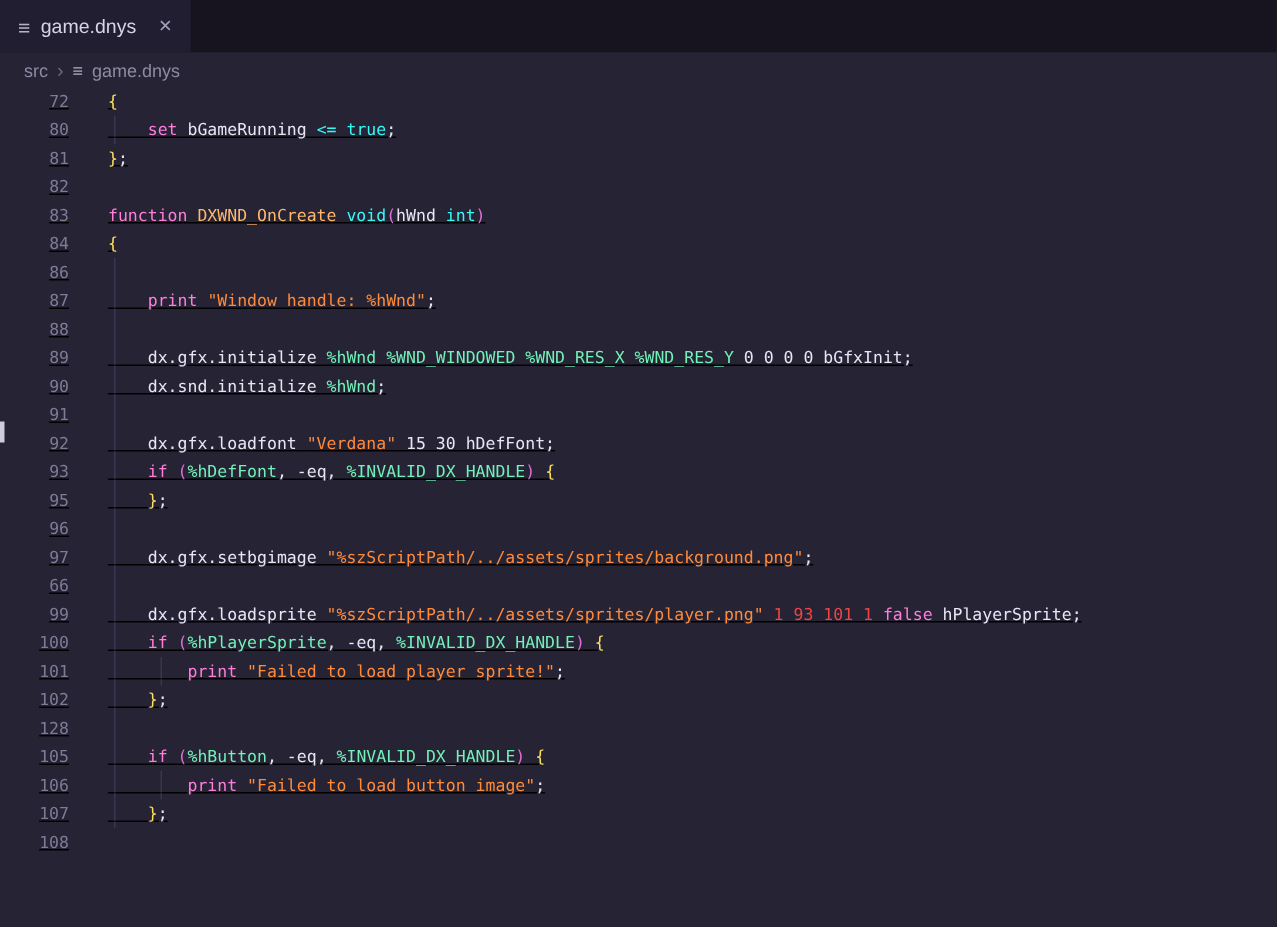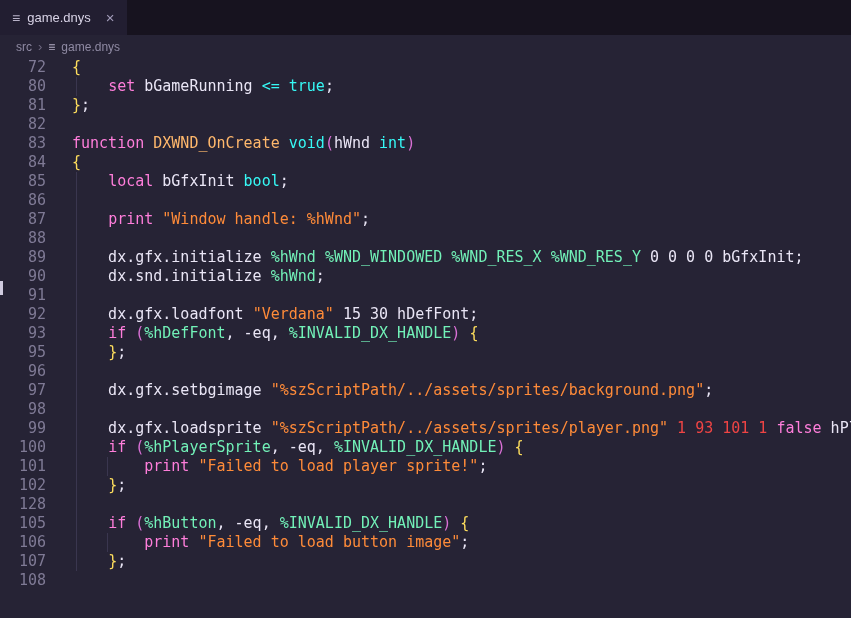--- a/index.html
+++ b/index.html
@@ -26,21 +26,22 @@
     padding-left:16px; background:#262335;
     font-family:"Liberation Sans", sans-serif; font-size:12px; color:#8f8aa3;
   }
   .crumbs .chev { color:#6e6980; font-size:13px; }
   .crumbs .ficon { font-size:12px; color:#b3adc4; }
 
   
   .editor { position:relative; background:#262335; }
   .row {
     position:relative; display:flex; height:19px; line-height:19px;
-    font-size:15px;
+    font-size:11px;
+    text-decoration:underline;
   }
   .lnum {
     flex:0 0 46px; text-align:right; color:#7f7a95; user-select:none;
     white-space:pre;
   }
   .code { padding-left:26px; white-space:pre; }
   .guide {
     position:absolute; top:0; bottom:0; width:1px;
     background:rgba(131,124,173,0.22);
   }
@@ -91,25 +92,20 @@
         <div class="row">
           <span class="lnum">83</span>
           <span class="code"><span style="color: rgb(255, 126, 219);">function</span><span style="color: rgb(233, 229, 245);"> </span><span style="color: rgb(255, 184, 108);">DXWND_OnCreate</span><span style="color: rgb(233, 229, 245);"> </span><span style="color: rgb(54, 249, 246);">void</span><span style="color: rgb(218, 112, 214);">(</span><span style="color: rgb(233, 229, 245);">hWnd </span><span style="color: rgb(54, 249, 246);">int</span><span style="color: rgb(218, 112, 214);">)</span></span>
         </div>
         <div class="row">
           <span class="lnum">84</span>
           <span class="code"><span style="color: rgb(254, 222, 93);">{</span></span>
         </div>
         <div class="row">
           <span class="guide" style="left: 76px;"></span>
-          <span class="lnum">85</span>
-          <span class="code"><span style="color: rgb(233, 229, 245);">    </span><span style="color: rgb(255, 126, 219);">local</span><span style="color: rgb(233, 229, 245);"> bGfxInit </span><span style="color: rgb(54, 249, 246);">bool</span><span style="color: rgb(233, 229, 245);">;</span></span>
-        </div>
-        <div class="row">
-          <span class="guide" style="left: 76px;"></span>
           <span class="lnum">86</span>
           <span class="code"></span>
         </div>
         <div class="row">
           <span class="guide" style="left: 76px;"></span>
           <span class="lnum">87</span>
           <span class="code"><span style="color: rgb(233, 229, 245);">    </span><span style="color: rgb(255, 126, 219);">print</span><span style="color: rgb(233, 229, 245);"> </span><span style="color: rgb(255, 139, 57);">"Window handle: %hWnd"</span><span style="color: rgb(233, 229, 245);">;</span></span>
         </div>
         <div class="row">
           <span class="guide" style="left: 76px;"></span>
@@ -151,21 +147,21 @@
           <span class="lnum">96</span>
           <span class="code"></span>
         </div>
         <div class="row">
           <span class="guide" style="left: 76px;"></span>
           <span class="lnum">97</span>
           <span class="code"><span style="color: rgb(233, 229, 245);">    dx.gfx.setbgimage </span><span style="color: rgb(255, 139, 57);">"%szScriptPath/../assets/sprites/background.png"</span><span style="color: rgb(233, 229, 245);">;</span></span>
         </div>
         <div class="row">
           <span class="guide" style="left: 76px;"></span>
-          <span class="lnum">98</span>
+          <span class="lnum">66</span>
           <span class="code"></span>
         </div>
         <div class="row">
           <span class="guide" style="left: 76px;"></span>
           <span class="lnum">99</span>
           <span class="code"><span style="color: rgb(233, 229, 245);">    dx.gfx.loadsprite </span><span style="color: rgb(255, 139, 57);">"%szScriptPath/../assets/sprites/player.png"</span><span style="color: #ef4444;"> 1 93 101 1 </span><span style="color: rgb(255, 126, 219);">false</span><span style="color: rgb(233, 229, 245);"> hPlayerSprite;</span></span>
         </div>
         <div class="row">
           <span class="guide" style="left: 76px;"></span>
           <span class="lnum">100</span>

